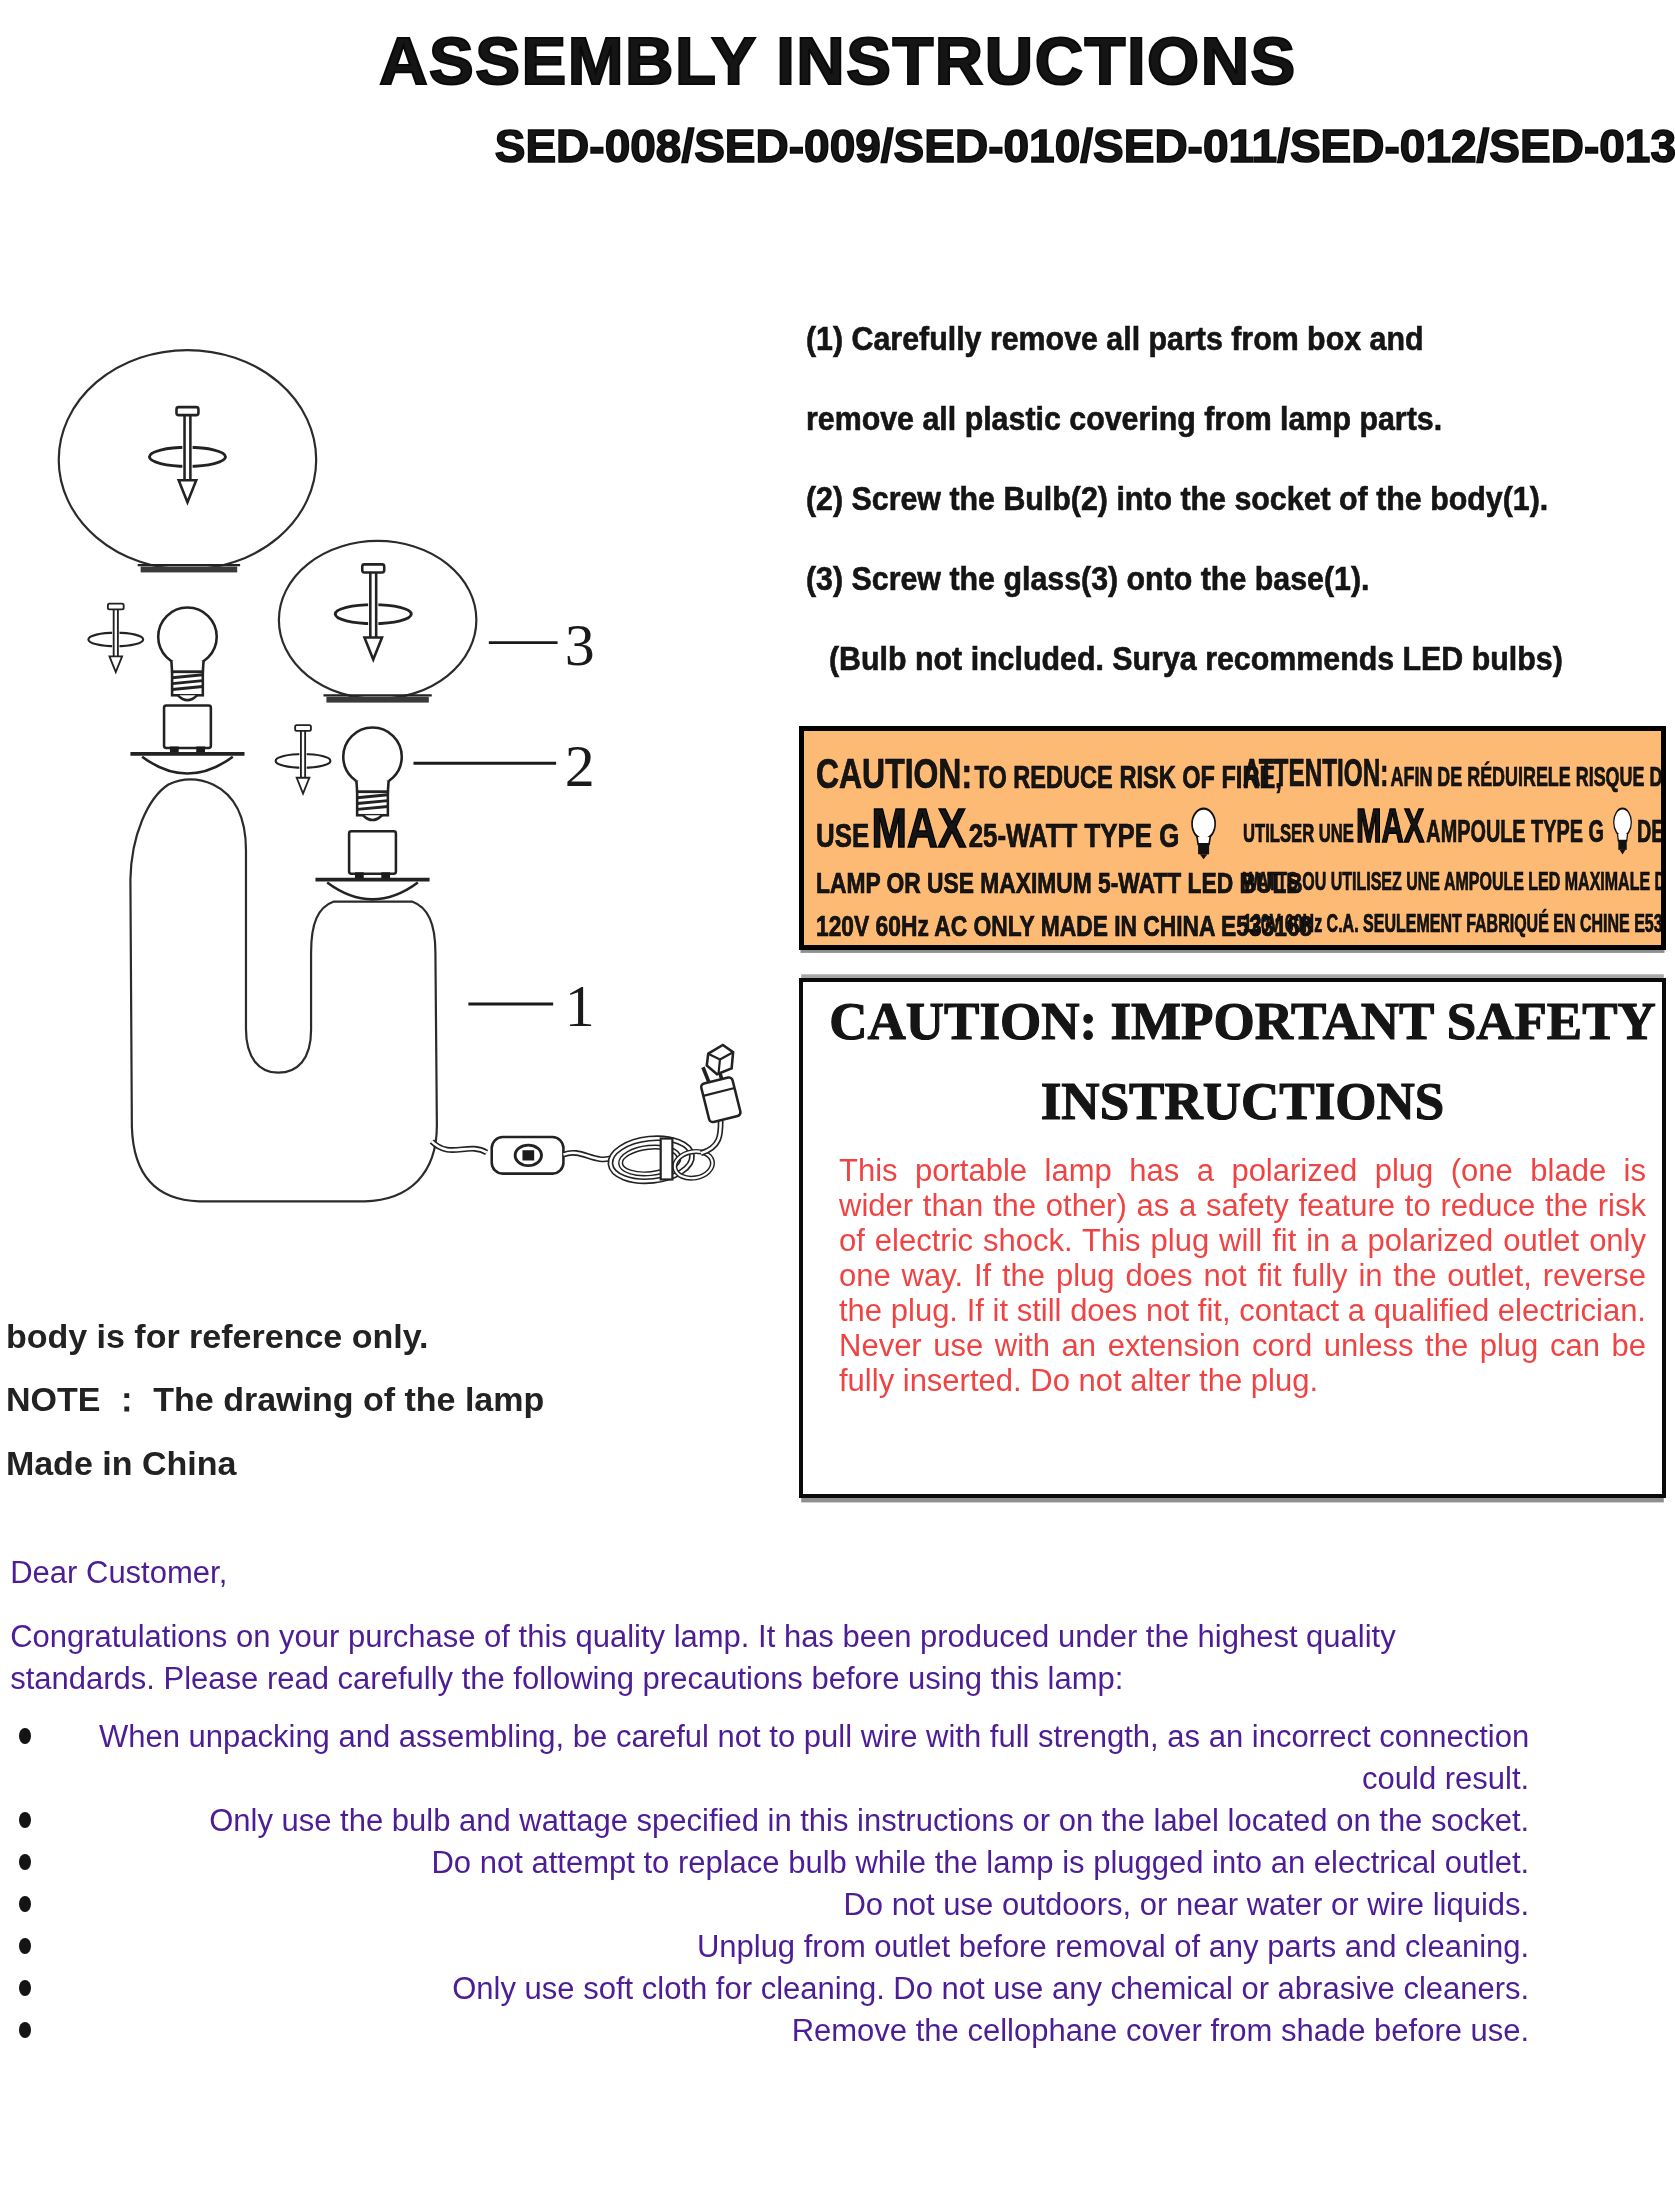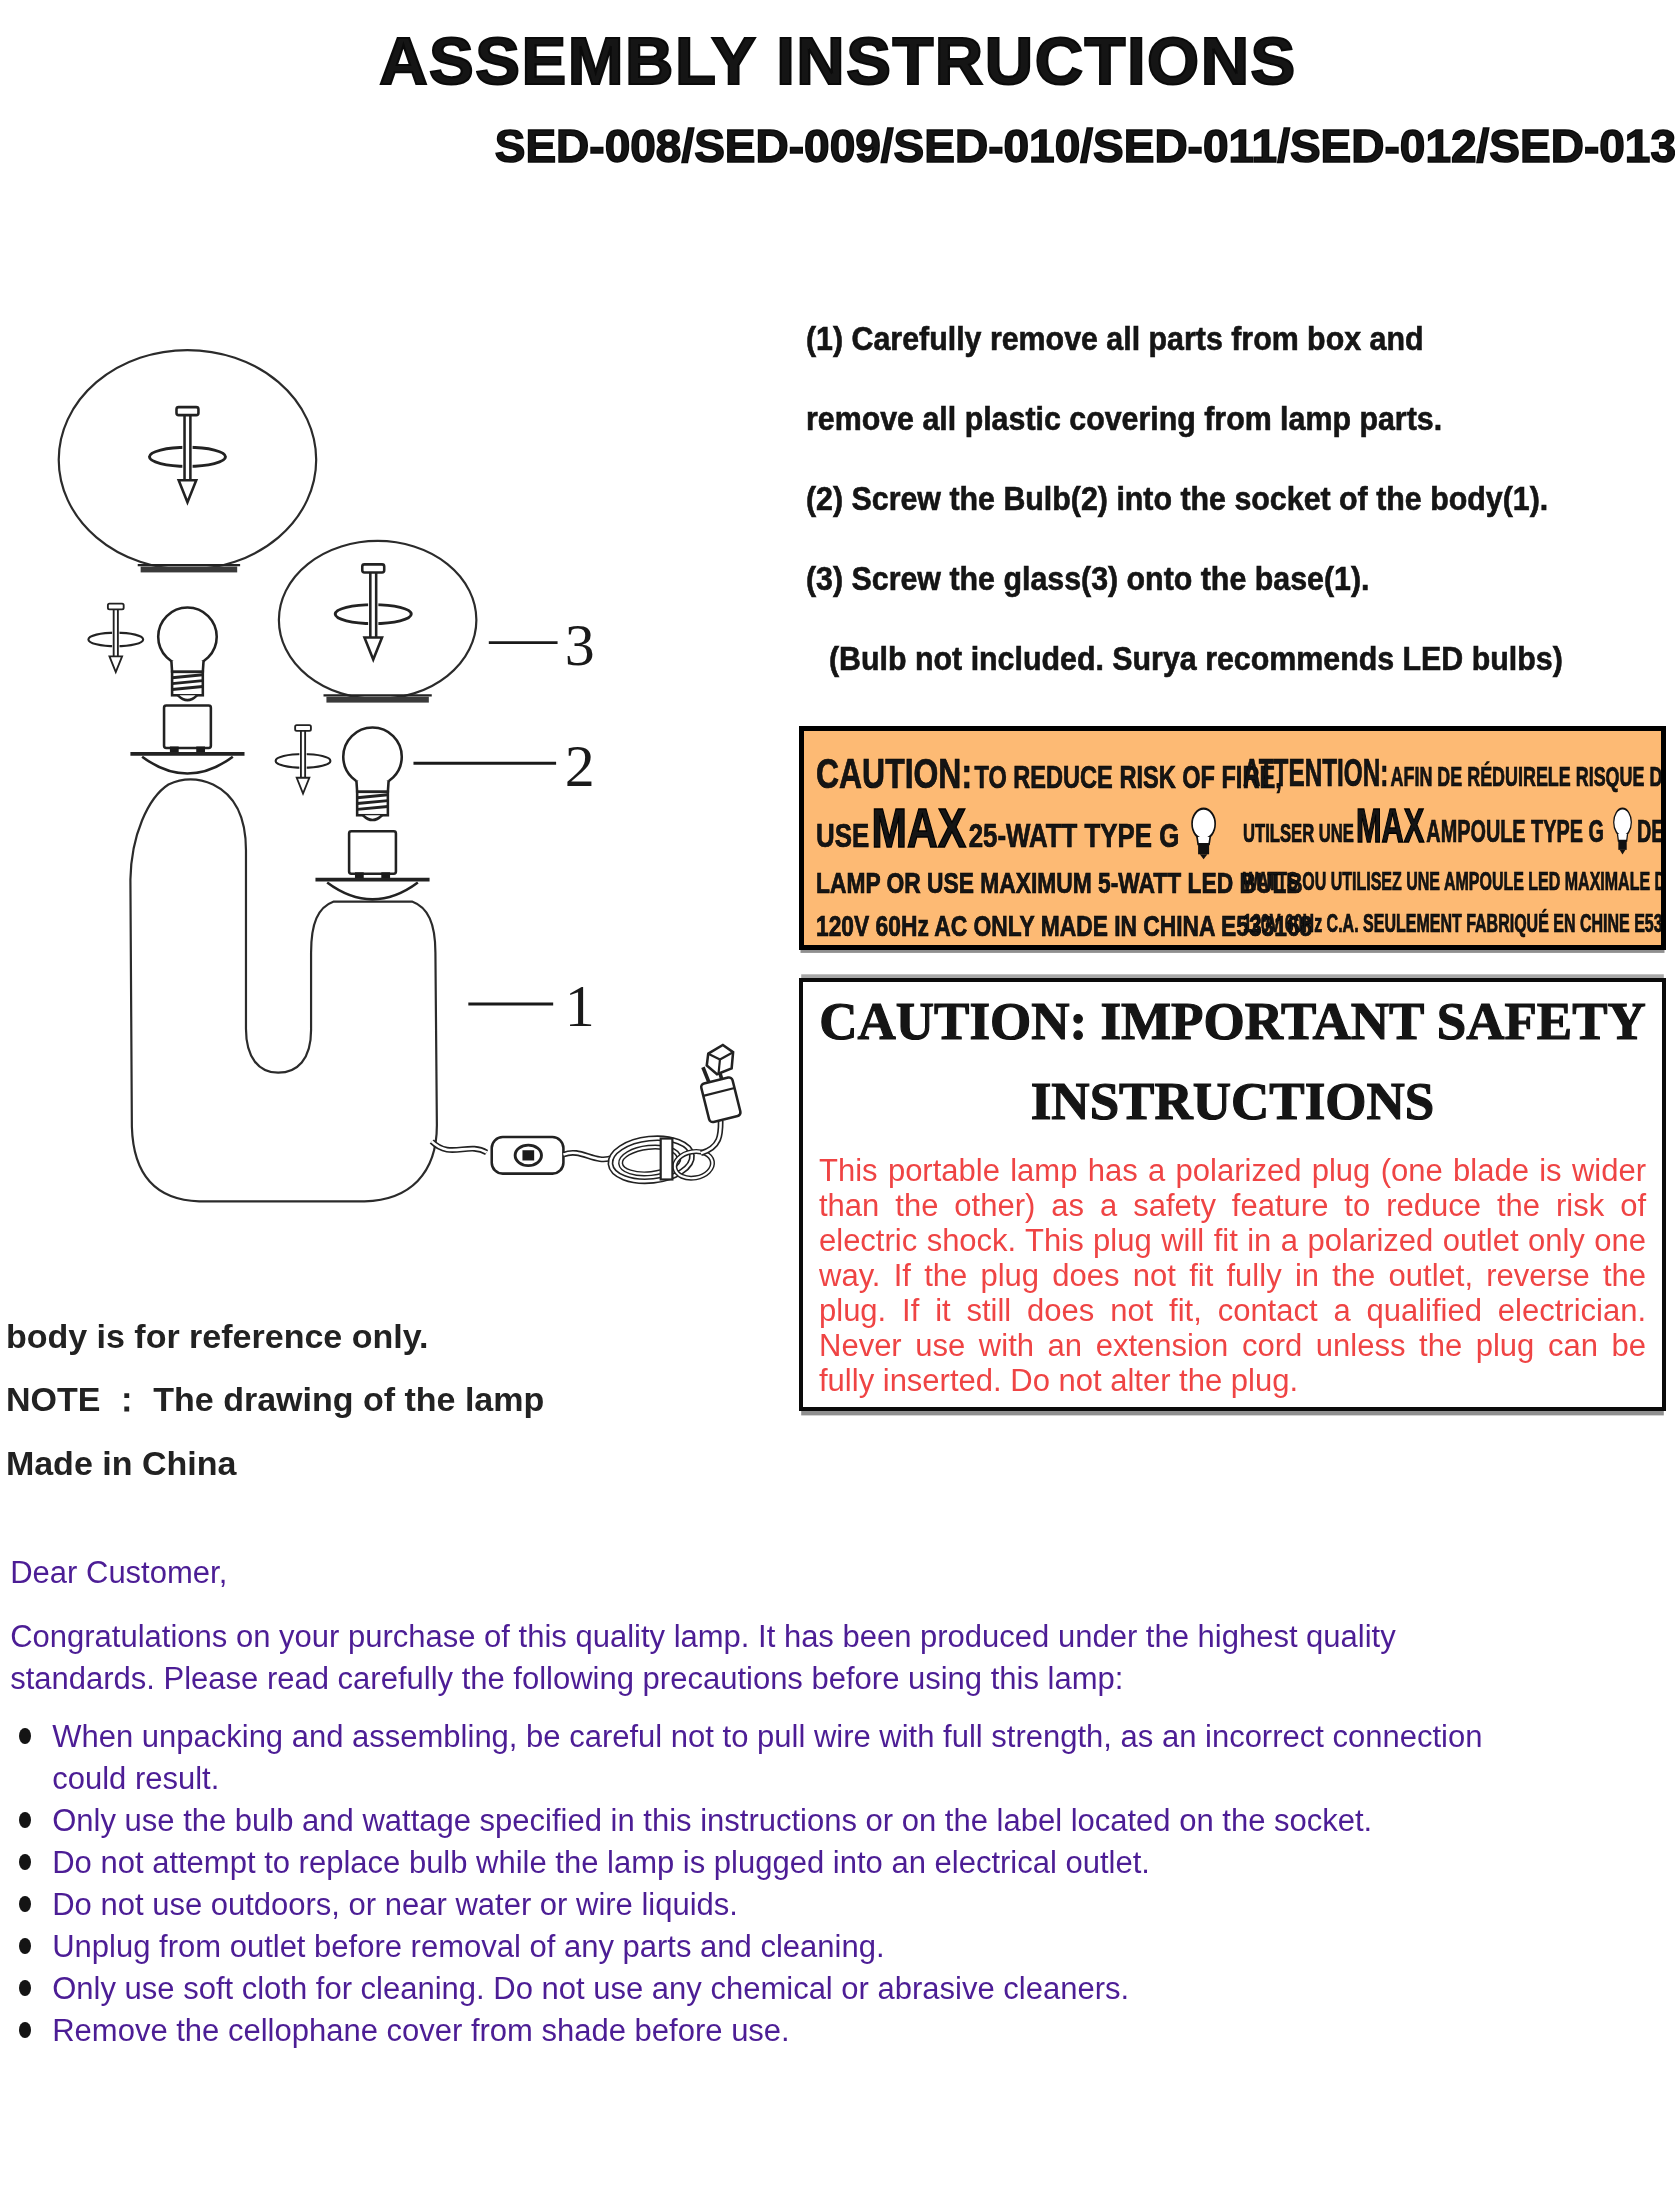--- a/index.html
+++ b/index.html
@@ -22,37 +22,37 @@
                box-shadow:0 4.4px 0 -1.5px #8f8f8f;}
   .cl-col{position:absolute;top:0;height:100%;}
   .cl-en{left:11.7px;width:421px;}
   .cl-fr{left:439px;width:424px;}
   .cl-row{position:absolute;white-space:nowrap;transform-origin:0 50%;font-weight:bold;
           -webkit-text-stroke:0.7px #000;}
   .cl-en .cl-row{transform:scaleX(0.76);}
   .cl-fr .cl-row{transform:scaleX(0.64);}
   .bulb-ic{display:inline-block;vertical-align:-14.6px;margin-left:7.3px;}
   
-  .safety-box{left:799px;top:978px;width:867px;height:433px;border:4.4px solid #0a0a0a;
+  .safety-box{left:799px;top:978px;width:867px;height:520px;border:4.4px solid #0a0a0a;
               box-sizing:border-box;background:#fff;
-              box-shadow:0 -5.9px 0 -2.2px #a8a8a8, 0 6.6px 0 -2.2px #8f8f8f;}
+              box-shadow:0 -5.9px 0 -2.2px #a8a8a8, 0 6.6px 0 -2.2px #8f8f8f;padding-left:20px;}
   .sb-h{width:100%;text-align:center;font-family:"Liberation Serif", serif;font-weight:bold;
         font-size:53px;-webkit-text-stroke:1.1px #111;white-space:nowrap;}
   .sb-h1{margin-top:8.8px;}
   .sb-h2{margin-top:20.5px;}
   .sb-body{margin:22px 16px 0 16px;font-size:31px;line-height:35px;text-align:justify;
            color:#ef4444;}
   
   .note{left:5.9px;top:1317px;font-size:34px;font-weight:bold;color:#222;}
   .note div{margin-bottom:21px;white-space:nowrap;}
   
   .customer{left:10.2px;top:1552px;width:1654px;font-size:31px;line-height:42px;color:#4c1d95;}
   .cust-para{margin-top:22px;width:1477px;}
   .cust-list{margin:16px 0 0 0;padding:0;list-style:none;}
-  .cust-list li{position:relative;padding-left:42px;width:1477px;}
+  .cust-list li{position:relative;padding-left:42px;width:1477px;text-align:right;}
   .cust-list li::before{content:"";position:absolute;left:8.8px;top:12.4px;width:11.7px;height:16px;
                         background:#141414;border-radius:50%;}
   
   .diagram{left:0;top:293px;}
   .diagram text{font-family:"Liberation Serif", serif;font-size:82px;fill:#1a1a1a;}
 </style>
 </head>
 <body>
 
 <div class="page">

